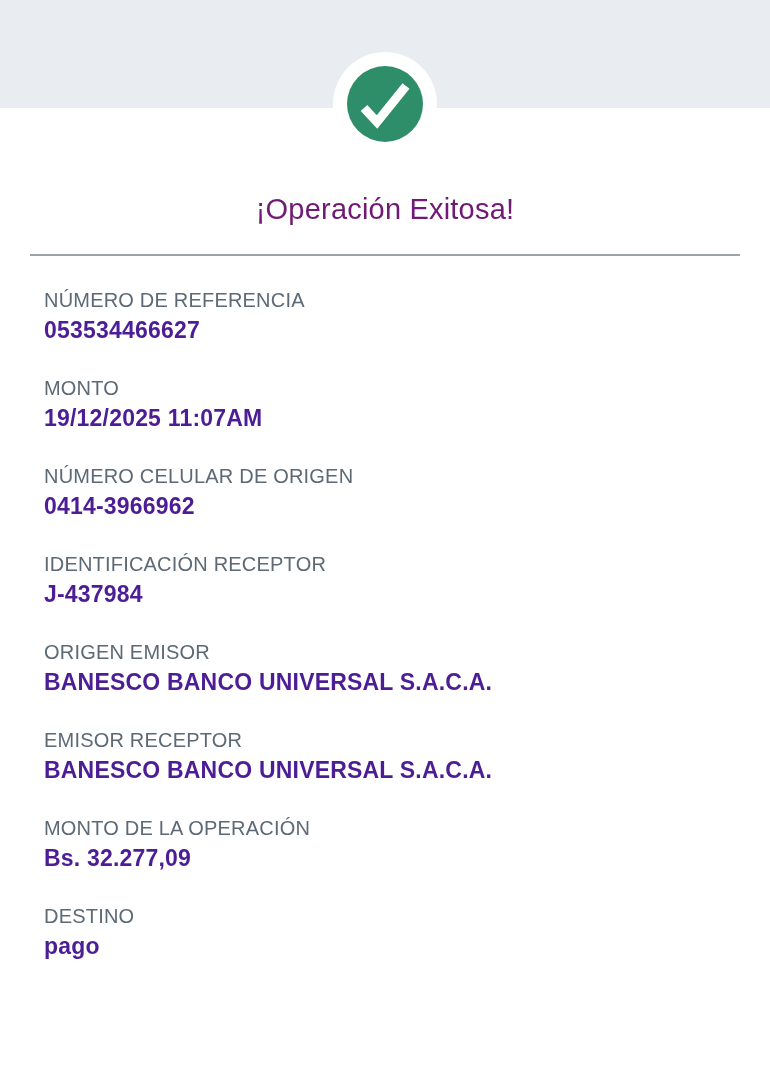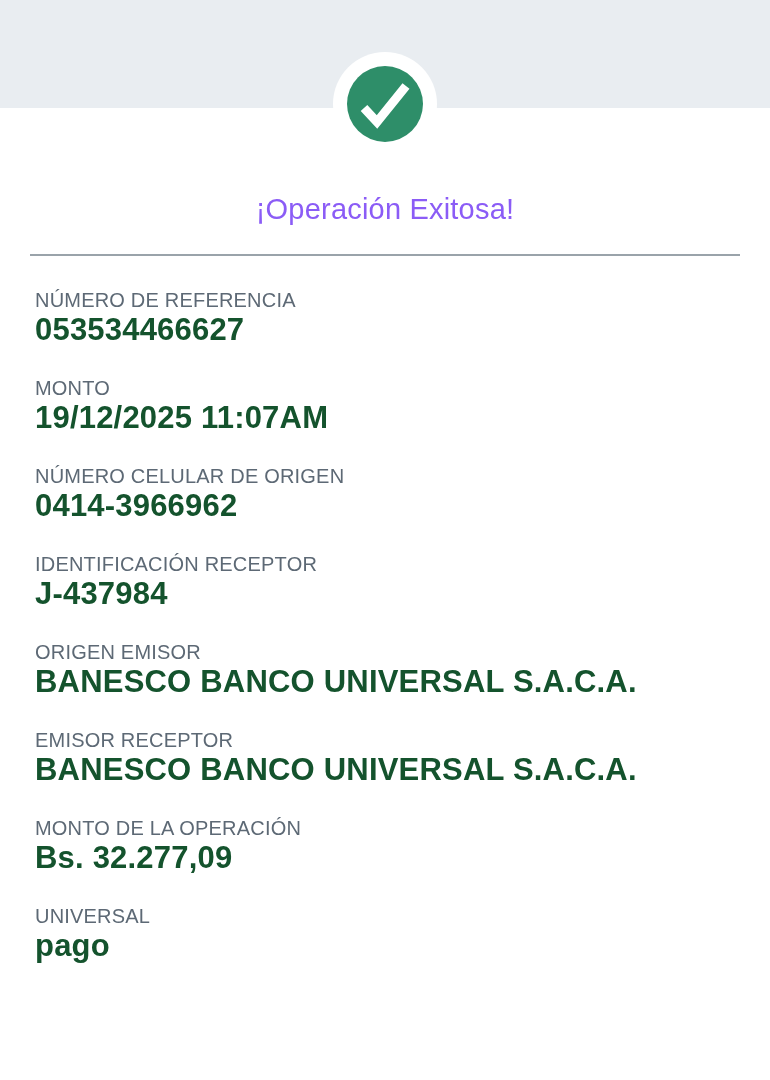--- a/index.html
+++ b/index.html
@@ -39,48 +39,48 @@
     background: #2e8e69;
     display: flex;
     align-items: center;
     justify-content: center;
   }
   .success-title {
     margin-top: 82px;
     text-align: center;
     font-size: 29px;
     font-weight: 400;
-    color: #8b5cf6;
+    color: #701a75;
     line-height: 38px;
     letter-spacing: 0.2px;
   }
   .divider {
     height: 0;
     border: none;
     border-top: 2px solid #9aa3aa;
     margin: 26px 30px 0 30px;
   }
   .fields {
-    padding: 32px 28px 0 35px;
+    padding: 32px 28px 0 44px;
   }
   .field {
     margin-bottom: 32px;
   }
   .field-label {
     font-size: 20px;
     line-height: 24px;
     color: #5d6975;
     font-weight: 400;
     letter-spacing: 0.2px;
   }
   .field-value {
     margin-top: 4px;
-    font-size: 31px;
+    font-size: 23px;
     line-height: 28px;
-    color: #14532d;
+    color: #4c1d95;
     font-weight: 700;
     letter-spacing: 0.2px;
   }
 </style>
 </head>
 <body>
 
 <div class="header-band"></div>
 
 <div class="check-badge">
@@ -127,17 +127,17 @@
     <div class="field-label">EMISOR RECEPTOR</div>
     <div class="field-value">BANESCO BANCO UNIVERSAL S.A.C.A.</div>
   </div>
 
   <div class="field">
     <div class="field-label">MONTO DE LA OPERACIÓN</div>
     <div class="field-value">Bs. 32.277,09</div>
   </div>
 
   <div class="field">
-    <div class="field-label">UNIVERSAL</div>
+    <div class="field-label">DESTINO</div>
     <div class="field-value">pago</div>
   </div>
 
 </div>
 
 </body></html>

